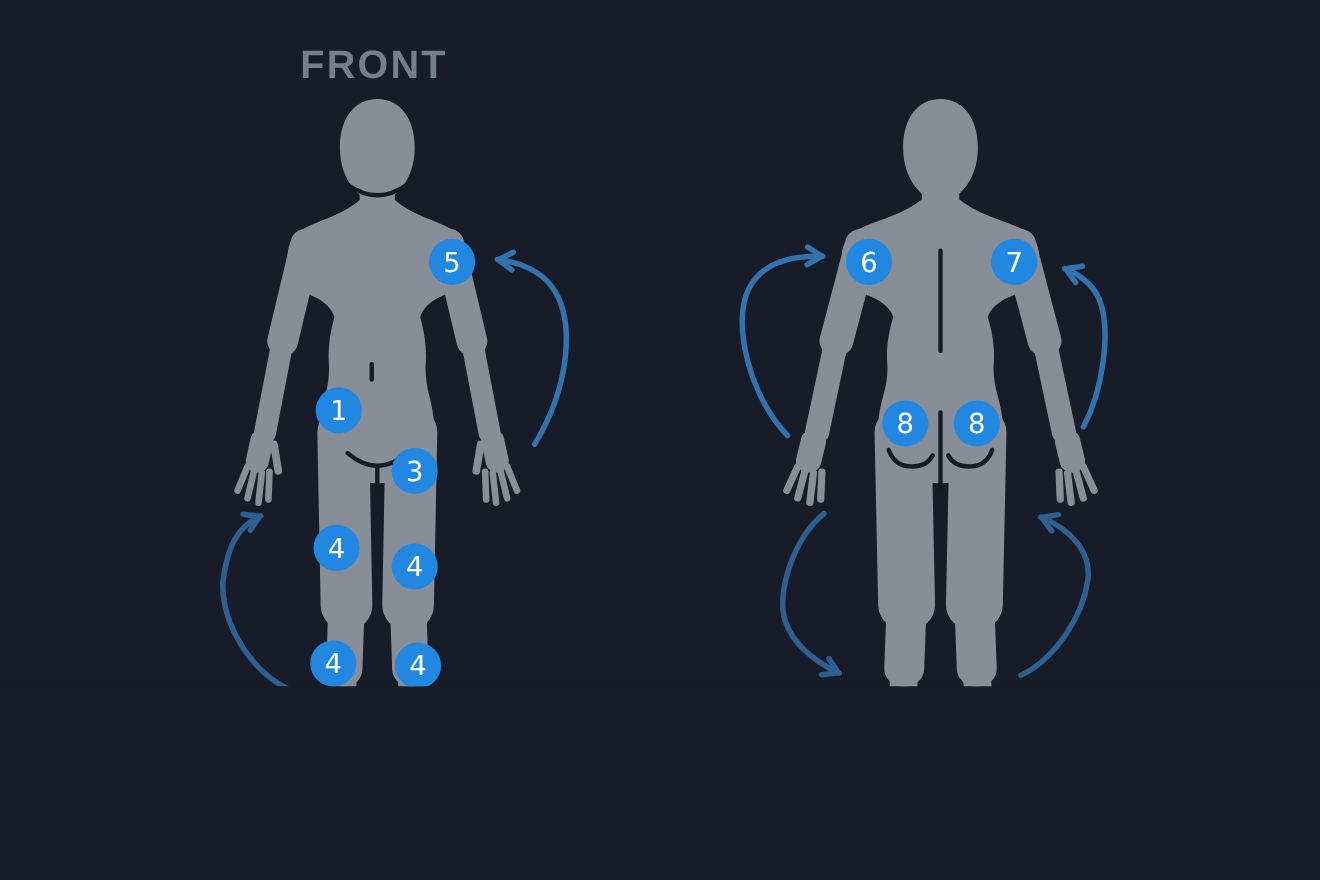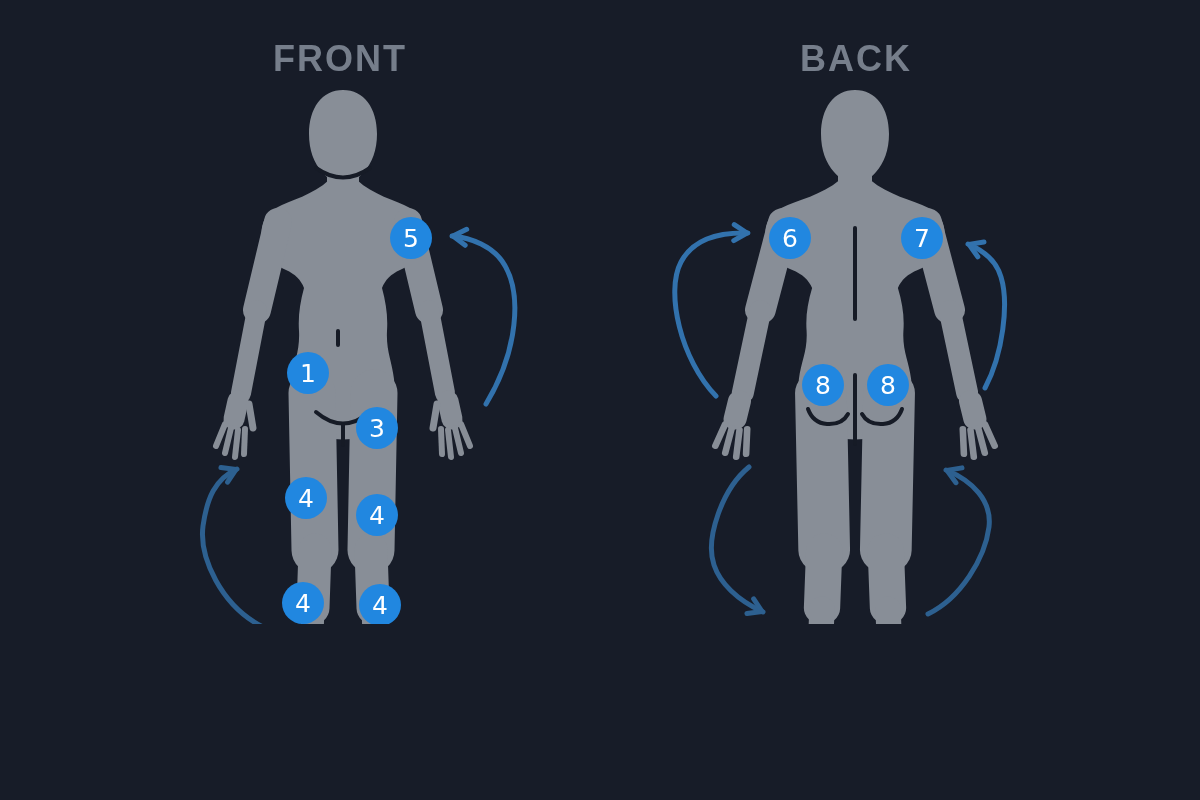--- a/index.html
+++ b/index.html
@@ -28,21 +28,20 @@
     font-size:25px;font-weight:400;line-height:1;
     transform:translate(-50%,-50%);pointer-events:auto;cursor:default;
   }
 </style>
 </head>
 <body>
 
 <div class="stage">
 
   <div class="fig-title" id="front-title">FRONT</div>
-  <div class="fig-title" id="back-title">BACK</div>
 
   <svg id="front-body" class="body-svg" width="262" height="630" viewBox="0 0 262 630">
     <g fill="var(--body)" stroke="var(--body)" stroke-width="0">
       <path d="M131,2 C110,2 97,20 97,46 C97,62 102,75 110,84 C116,91 123,96 131,96
                C139,96 146,91 152,84 C160,75 165,62 165,46 C165,20 152,2 131,2 Z"></path>
       <rect x="115" y="60" width="32" height="52"></rect>
       <path d="M117,92 C101,107 79,112 64,120 C52,127 48,138 50,151 C52,165 60,176 74,182
                C83,186 89,192 92,200 C88,215 86,228 87,243 C88,263 82,273 80,291
                C79,301 79,311 80,319 C80,335 94,344 110,348 Q131,355 152,348
                C168,344 182,335 182,319 C183,311 183,301 182,291 C180,273 174,263 175,243

